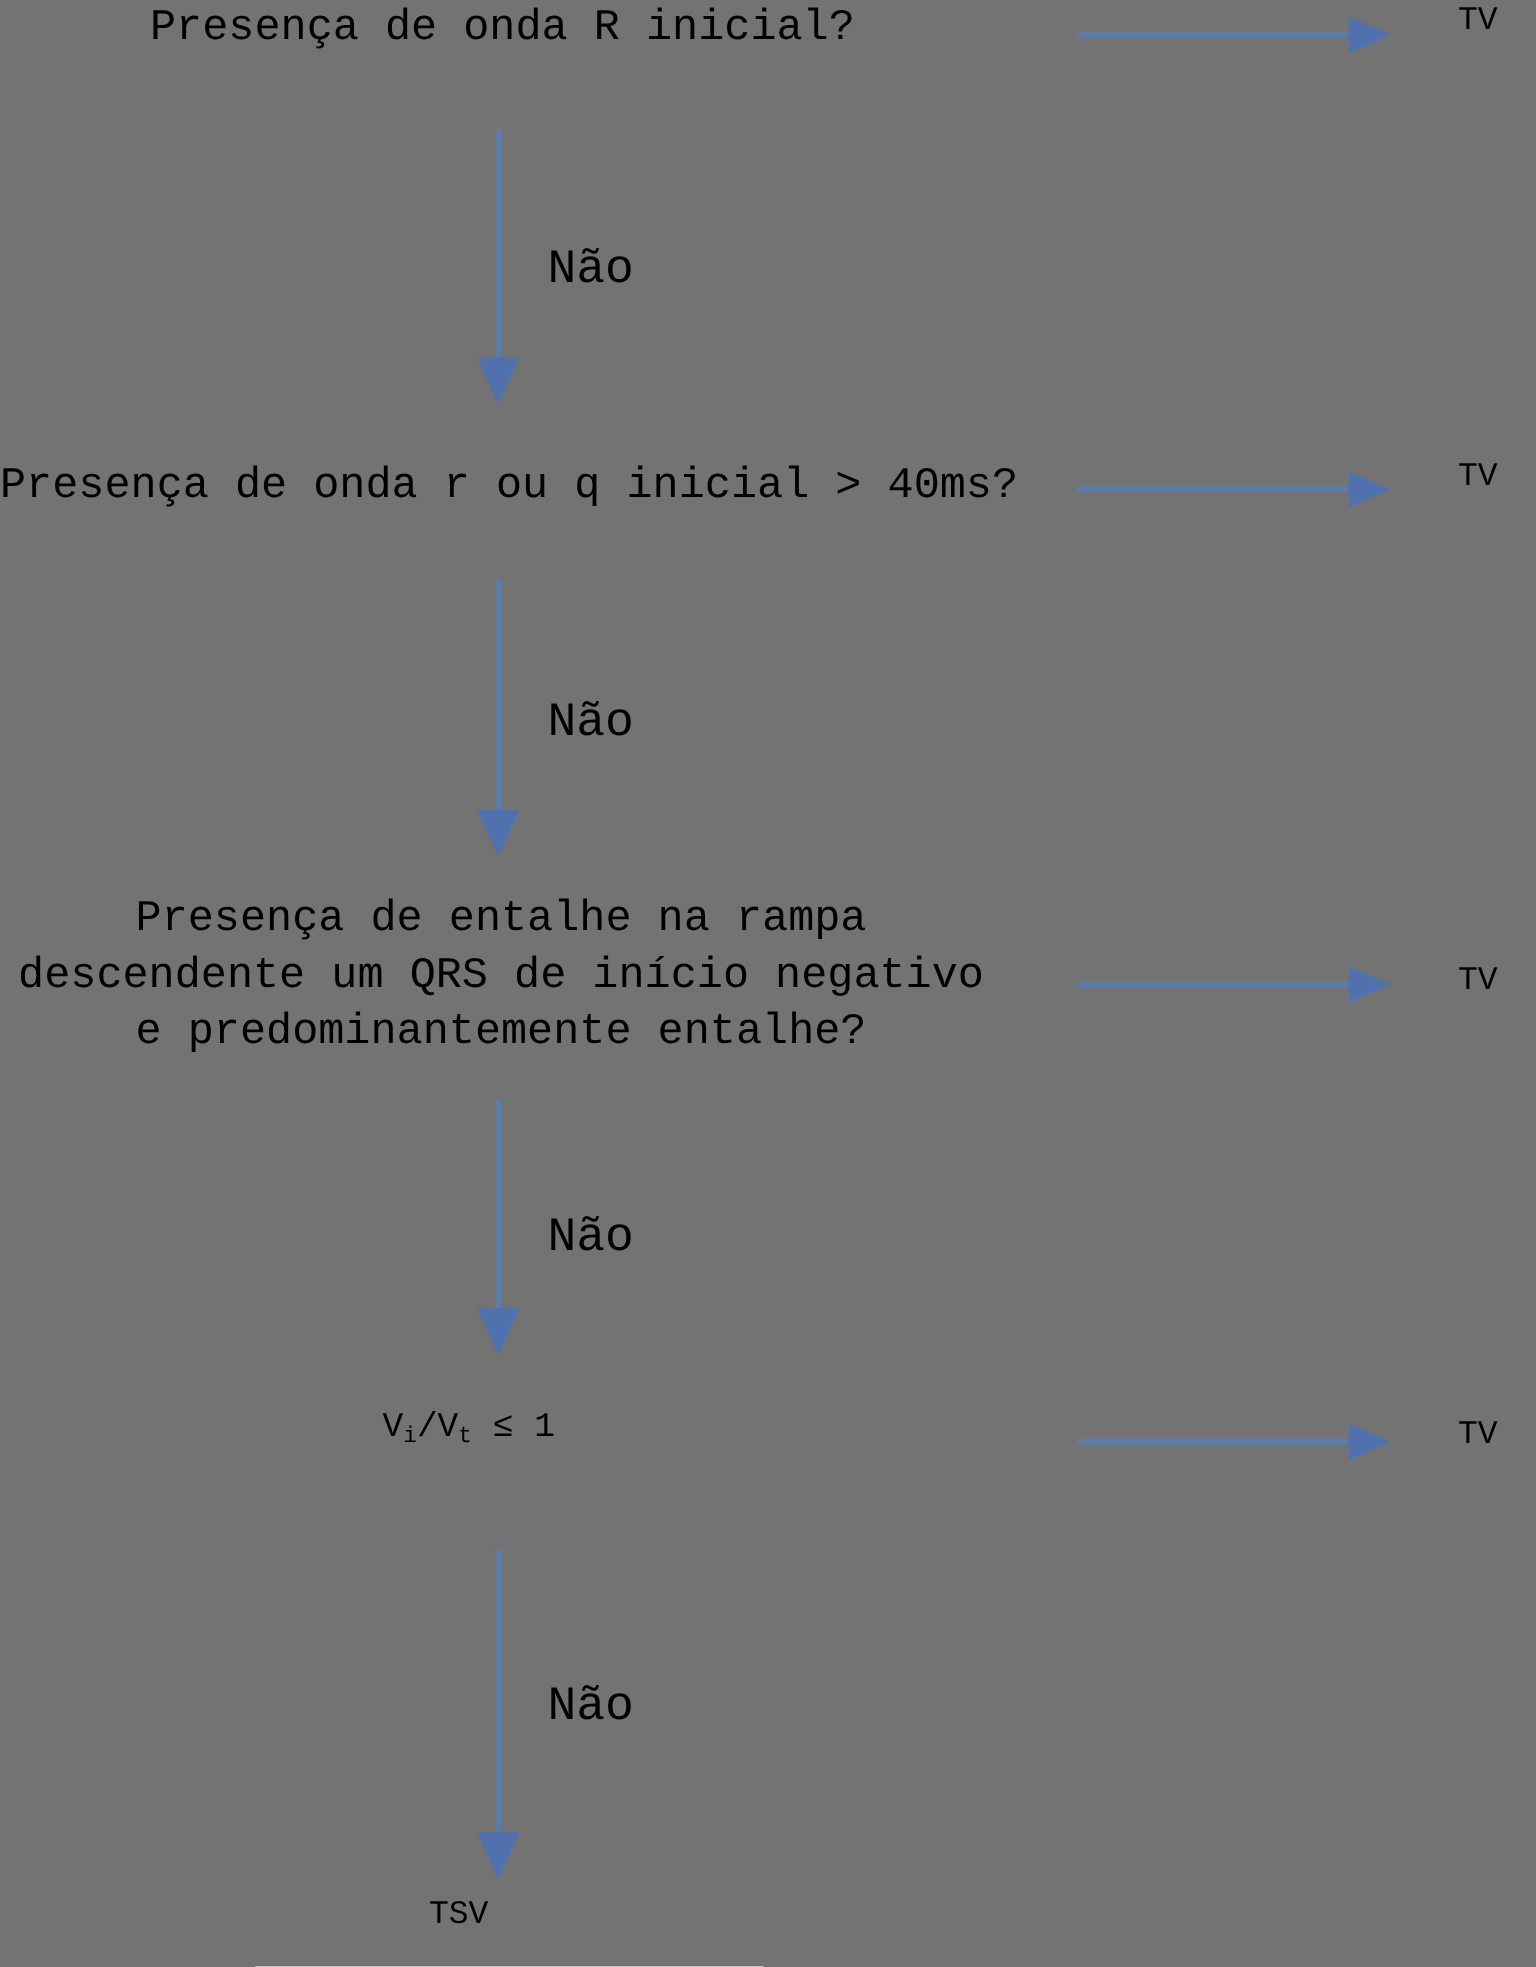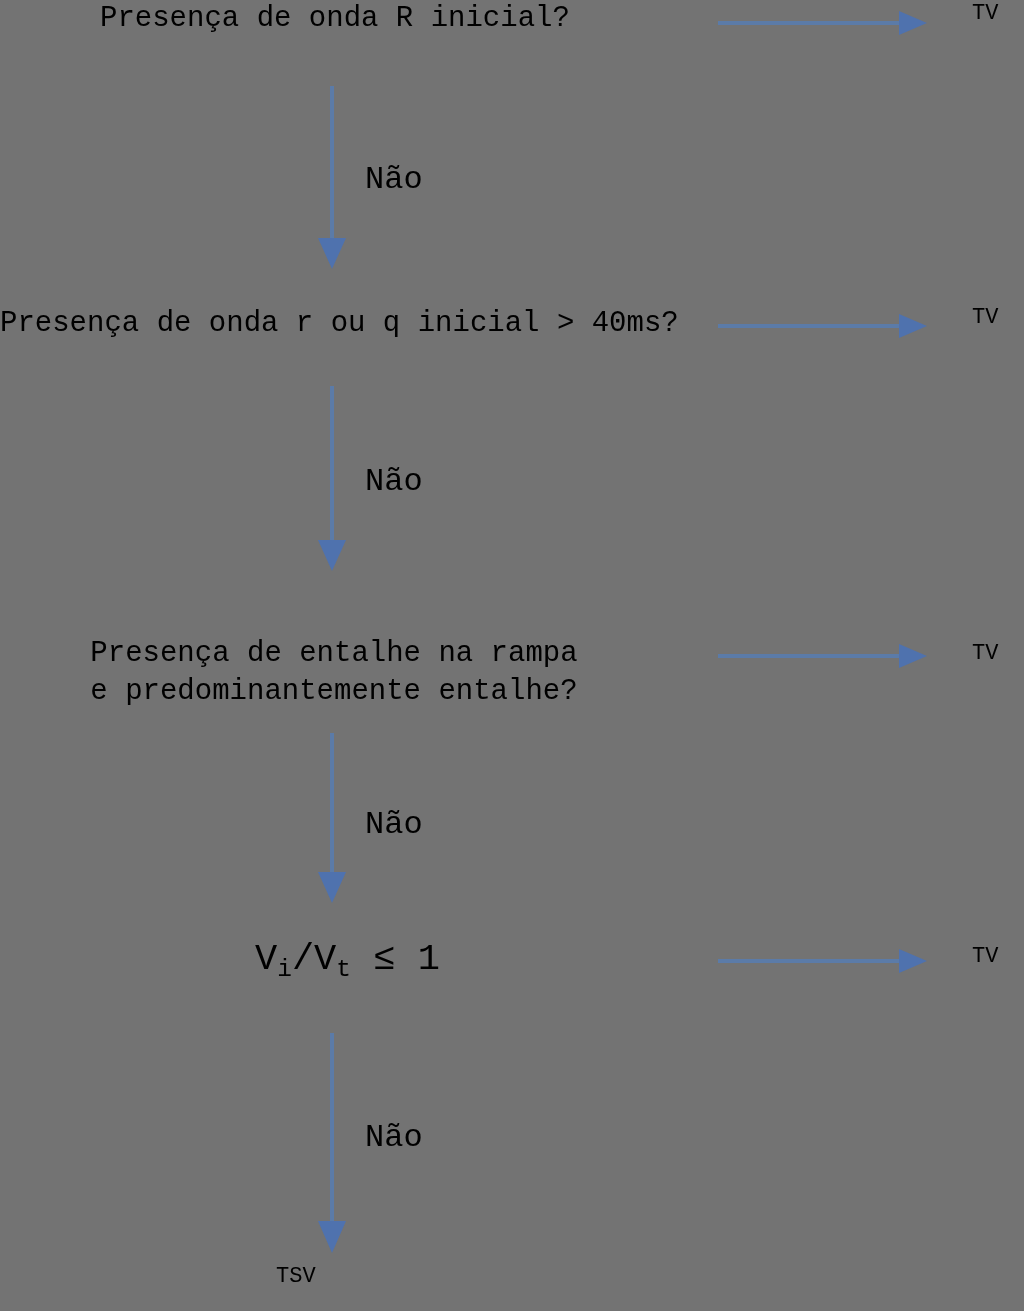--- a/index.html
+++ b/index.html
@@ -27,35 +27,34 @@
     line-height: 1.18;
     white-space: pre;
     text-align: center;
   }
   .q-text {
     font-size: 29px;
   }
   .multiline {
     white-space: normal;
     line-height: 1.30;
-    margin-top: 41px;
   }
   .branch-label {
     position: absolute;
     font-size: 32px;
     color: #000000;
   }
   .terminal-label {
     position: absolute;
     font-size: 22px;
     color: #000000;
   }
   .formula {
     position: absolute;
-    font-size: 37px;
+    font-size: 23px;
     color: #000000;
     white-space: pre;
   }
   .formula sub {
     font-size: 0.66em;
     vertical-align: -0.28em;
   }
   .v-arrow {
     position: absolute;
   }
@@ -95,20 +94,21 @@
 
   <svg class="v-arrow" style="left:315px; top:386px;" width="34" height="186" viewBox="0 0 34 186">
     <line x1="17" y1="0" x2="17" y2="157" stroke="#5B7BA8" stroke-width="4"></line>
     <polygon points="3,154 31,154 17,185" fill="#4F72AE"></polygon>
   </svg>
 
   <div class="branch-label" style="left:365px; top:463px;">Não</div>
 
   <div class="node-text q-text multiline" style="left:0px; top:594px; width:668px;">
     <div>Presença de entalhe na rampa</div>
+    <div>descendente um QRS de início negativo</div>
     <div>e predominantemente entalhe?</div>
   </div>
 
   <svg class="h-arrow" style="left:718px; top:641px;" width="210" height="30" viewBox="0 0 210 30">
     <line x1="0" y1="15" x2="184" y2="15" stroke="#5B7BA8" stroke-width="4"></line>
     <polygon points="181,3 209,15 181,27" fill="#4F72AE"></polygon>
   </svg>
 
   <div class="terminal-label" style="left:972px; top:641px;">TV</div>
 
@@ -128,15 +128,15 @@
 
   <div class="terminal-label" style="left:972px; top:944px;">TV</div>
 
   <svg class="v-arrow" style="left:315px; top:1033px;" width="34" height="222" viewBox="0 0 34 222">
     <line x1="17" y1="0" x2="17" y2="191" stroke="#5B7BA8" stroke-width="4"></line>
     <polygon points="3,188 31,188 17,220" fill="#4F72AE"></polygon>
   </svg>
 
   <div class="branch-label" style="left:365px; top:1119px;">Não</div>
 
-  <div class="terminal-label" style="left:276px; top:1264px;">TSV</div>
+  <div class="terminal-label" style="left:286px; top:1264px;">TSV</div>
 
 </div>
 
 </body></html>

